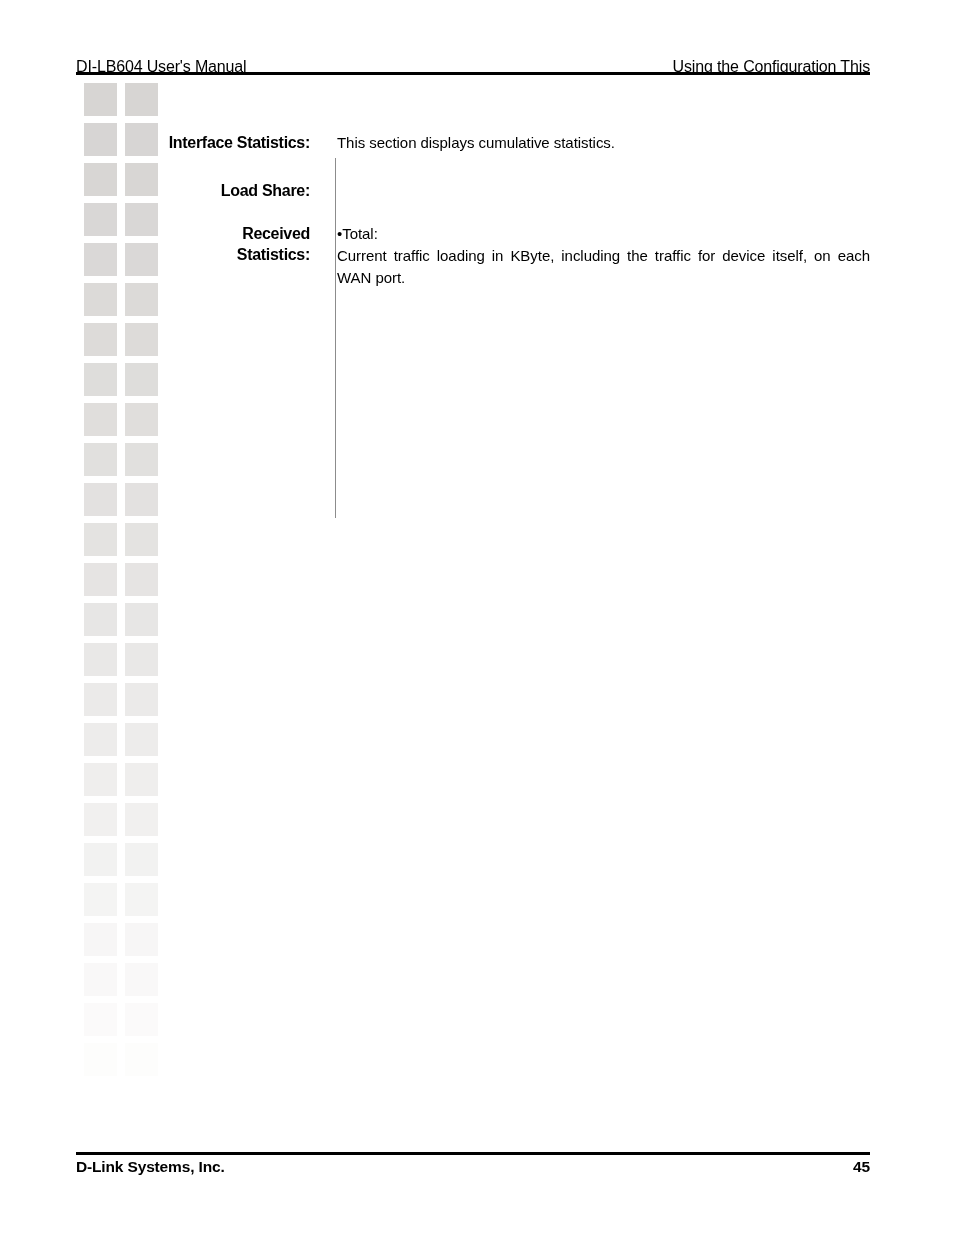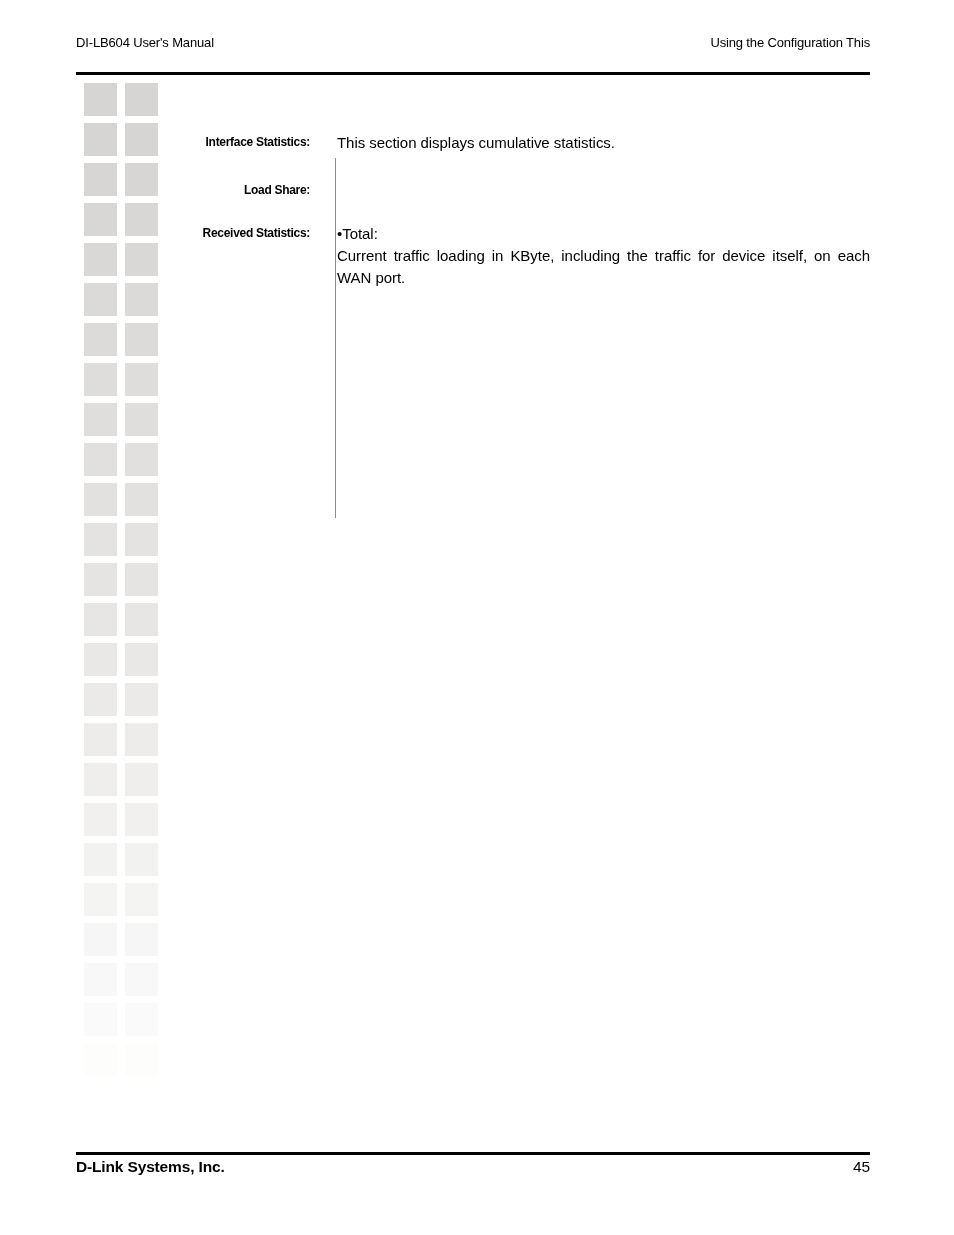--- a/index.html
+++ b/index.html
@@ -13,26 +13,26 @@
     position: relative;
     font-family: "Liberation Sans", sans-serif;
     color: #000000;
     overflow: hidden;
   }
 
   
   .page-header {
     position: absolute;
     left: 76px;
-    top: 35px;
+    top: 58px;
     width: 794px;
     display: flex;
     justify-content: space-between;
     align-items: baseline;
-    font-size: 13px;
+    font-size: 16px;
     letter-spacing: -0.15px;
     white-space: nowrap;
   }
   .page-header .h-left,
   .page-header .h-right { font-weight: 400; }
 
   .rule-top {
     position: absolute;
     left: 76px;
     top: 72px;
@@ -89,21 +89,21 @@
 
   .row {
     display: flex;
     align-items: flex-start;
   }
   .row-label {
     width: 142px;
     flex: 0 0 142px;
     text-align: right;
     font-weight: bold;
-    font-size: 12px;
+    font-size: 16px;
     line-height: 21px;
     letter-spacing: -0.3px;
     padding-right: 0;
   }
   .row-body {
     flex: 1 1 auto;
     padding-left: 27px;
     font-size: 15px;
     line-height: 22px;
     text-align: justify;
@@ -137,21 +137,21 @@
     top: 1158px;
     width: 794px;
     display: flex;
     justify-content: space-between;
     align-items: baseline;
     font-size: 15.5px;
     letter-spacing: -0.15px;
     white-space: nowrap;
   }
   .page-footer .f-left { font-weight: bold; }
-  .page-footer .f-right { font-weight: 400; }
+  .page-footer .f-right { font-weight: 700; }
 </style>
 </head>
 <body>
 
 <div class="page-header">
   <span class="h-left">DI-LB604 User's Manual</span>
   <span class="h-right">Using the Configuration This</span>
 </div>
 <div class="rule-top"></div>
 

